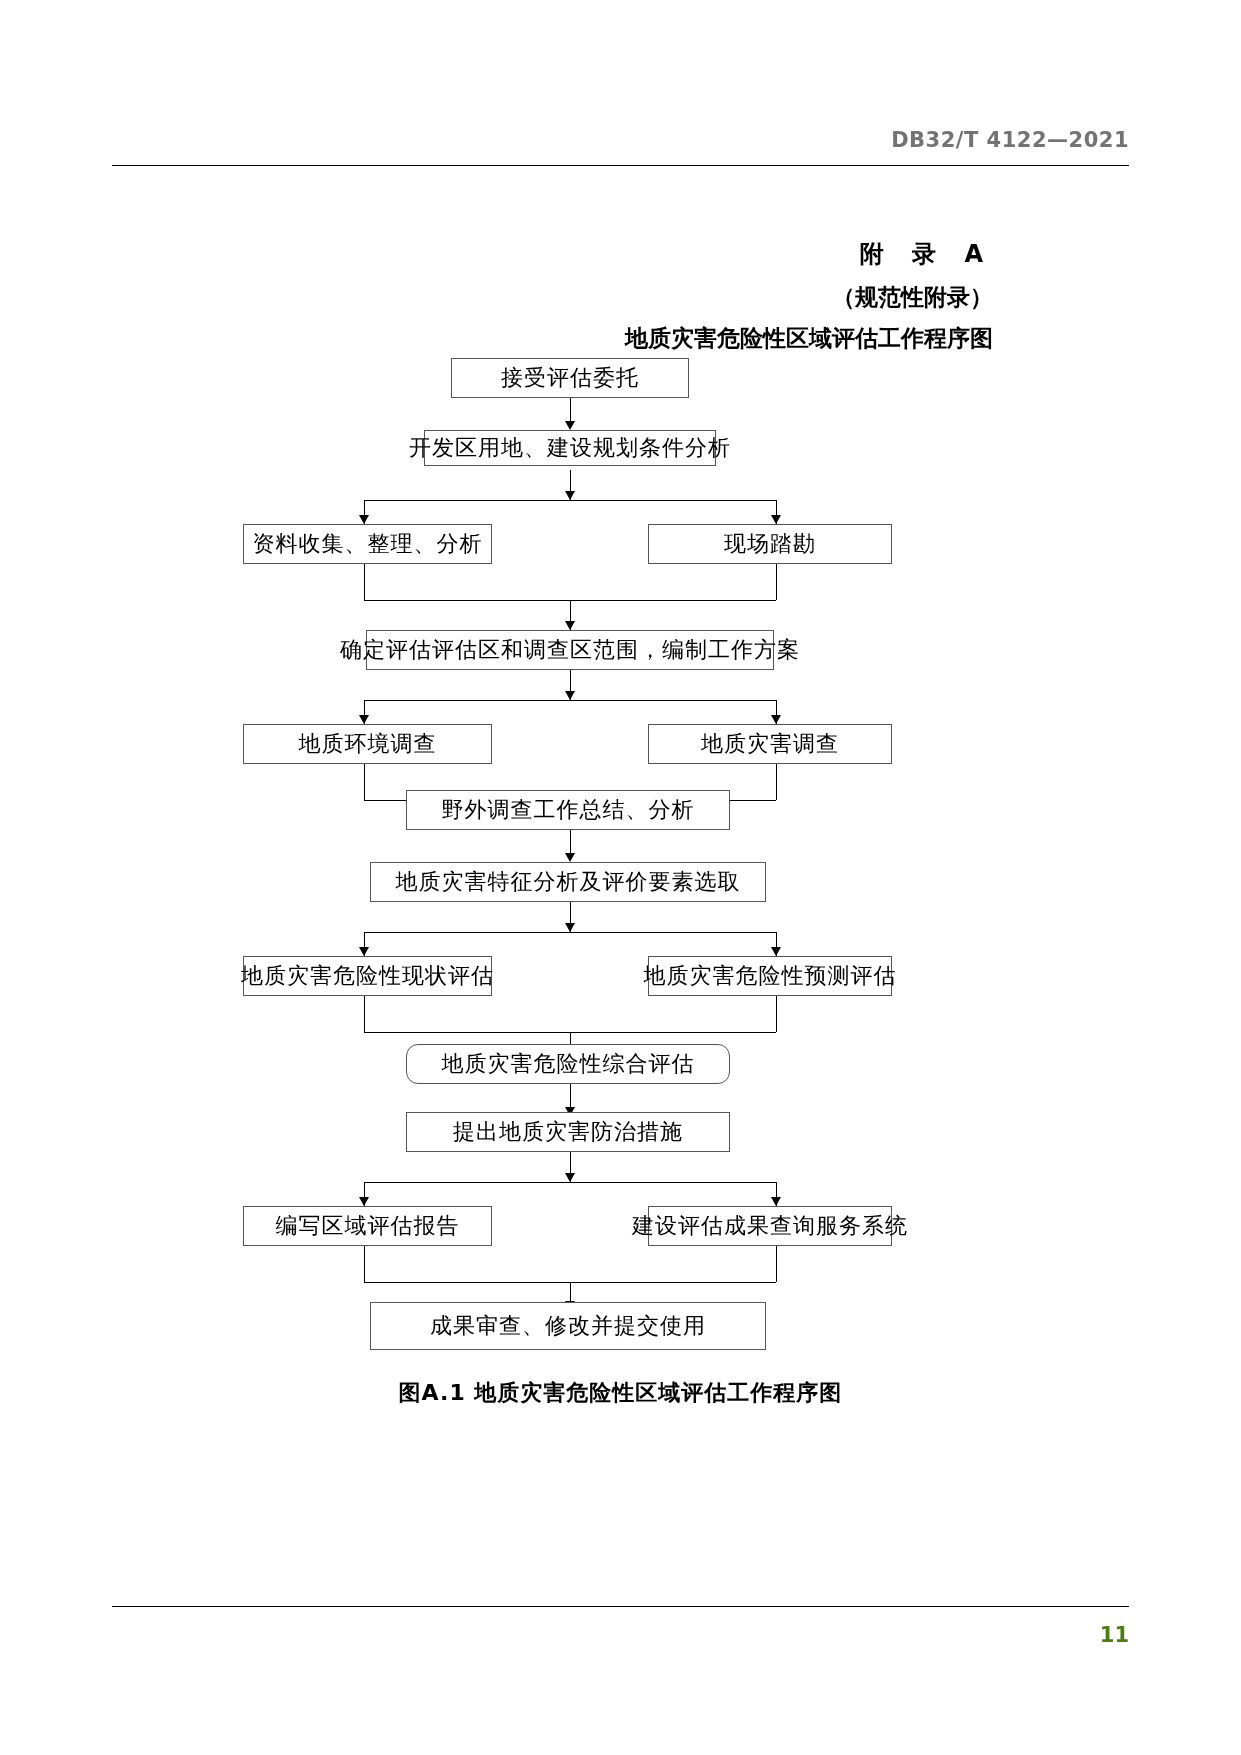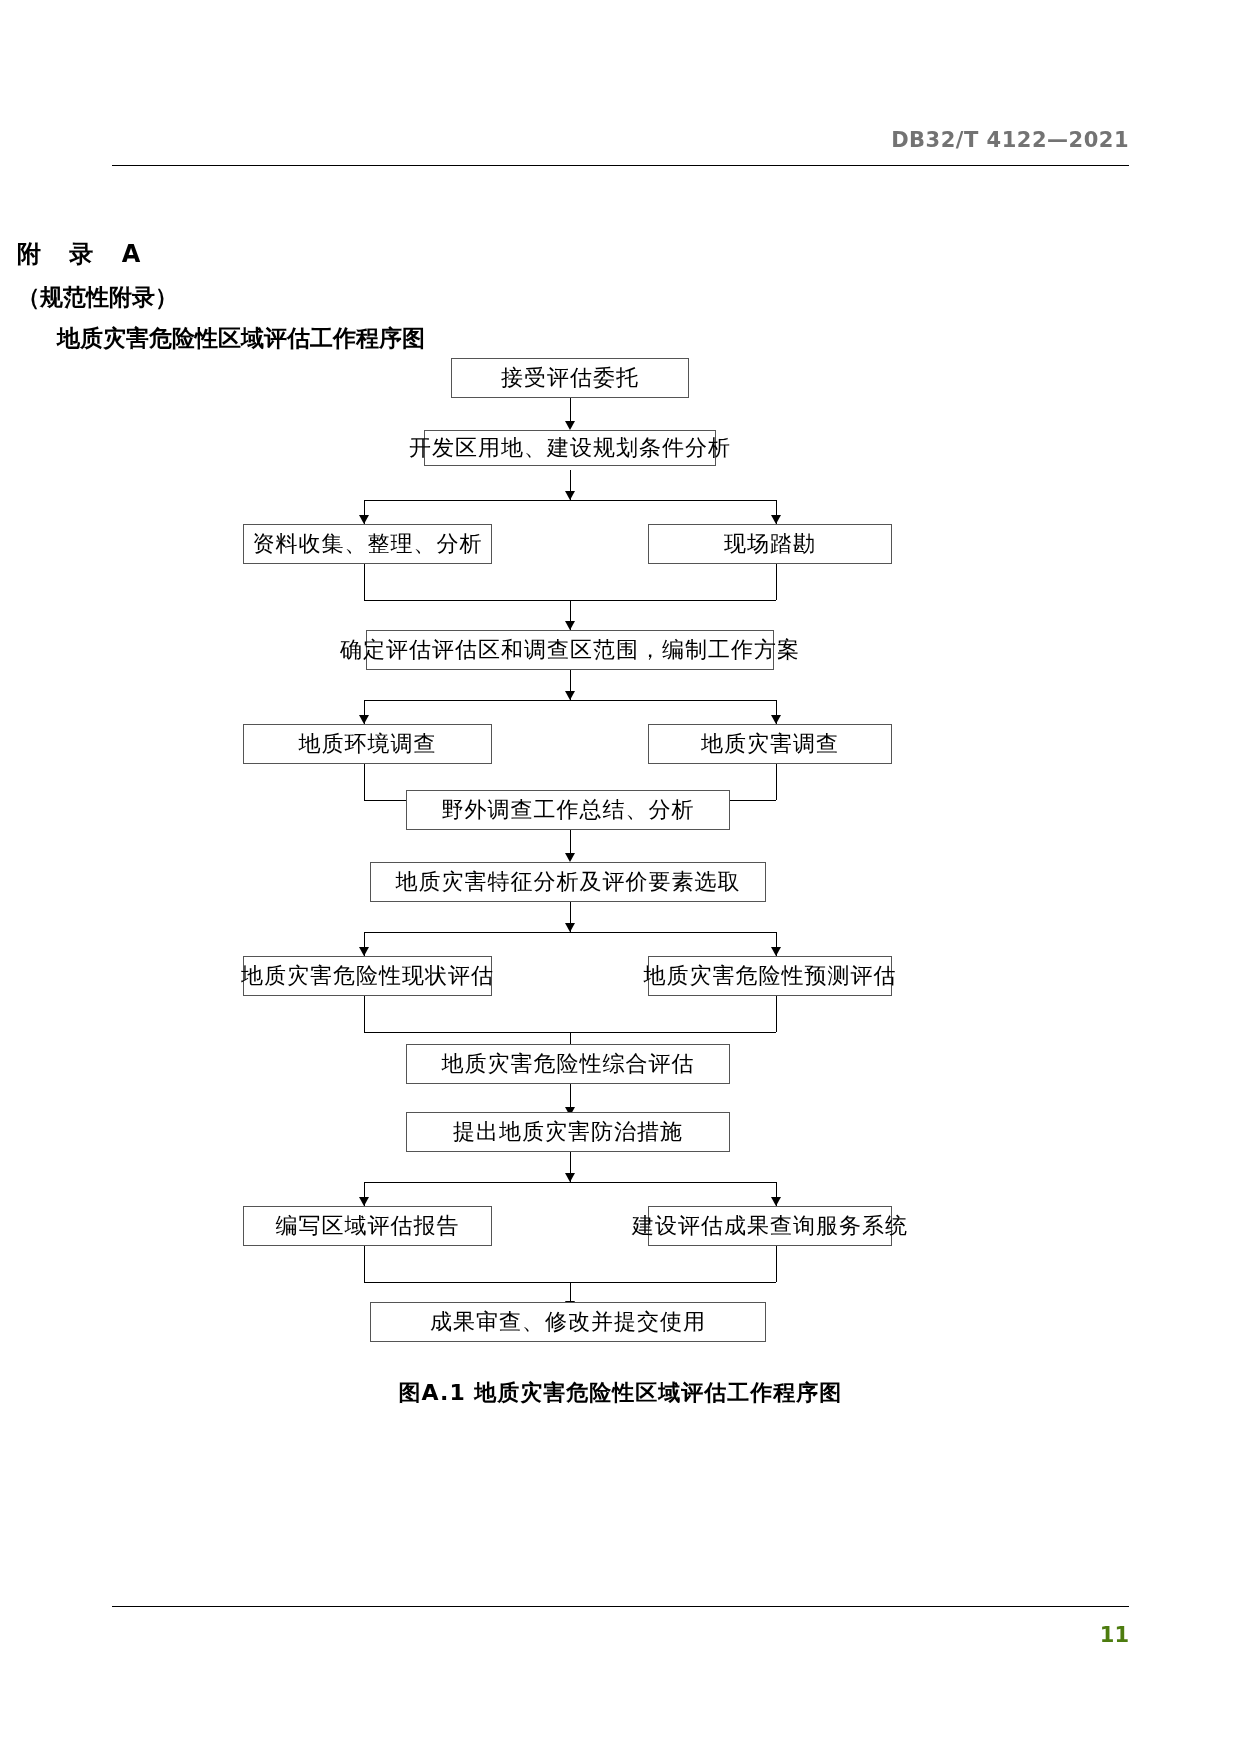--- a/index.html
+++ b/index.html
@@ -40,23 +40,23 @@
     top: 165px;
     left: 112px;
     right: 112px;
     border-top: 1.6px solid #000;
   }
 
   
   .titles {
     position: absolute;
     top: 238px;
-    left: 17px;
+    left: 8px;
     width: 985px;
-    text-align: left;
+    text-align: right;
   }
   .title-line1 {
     font-family: "DejaVu Sans", sans-serif;
     font-size: 24px;
     font-weight: 700;
     letter-spacing: 10px;
     margin-bottom: 12px;
   }
   .title-line2 {
     font-family: "DejaVu Sans", sans-serif;
@@ -223,21 +223,21 @@
     <div class="node" style="left:243px; top:604px; width:249px; height:40px;">地质灾害危险性现状评估</div>
 
     <div class="node" style="left:648px; top:604px; width:244px; height:40px;">地质灾害危险性预测评估</div>
 
     <div class="vline" style="left:364px; top:644px; height:36px;"></div>
     <div class="vline" style="left:776px; top:644px; height:36px;"></div>
     <div class="hline" style="left:364px; top:680px; width:412px;"></div>
     <div class="vline" style="left:570px; top:680px; height:28px;"></div>
     <div class="arrow-down" style="left:565px; top:699px;"></div>
 
-    <div class="node" style="left:406px; top:692px; width:324px; height:40px;">地质灾害危险性综合评估</div>
+    <div class="node" style="left:406px; top:692px; width:324px; height:40px;border-radius:12px;">地质灾害危险性综合评估</div>
 
     <div class="vline" style="left:570px; top:732px; height:26px;"></div>
     <div class="arrow-down" style="left:565px; top:755px;"></div>
 
     <div class="node" style="left:406px; top:760px; width:324px; height:40px;">提出地质灾害防治措施</div>
 
     <div class="vline" style="left:570px; top:800px; height:30px;"></div>
     <div class="arrow-down" style="left:565px; top:821px;"></div>
     <div class="hline" style="left:364px; top:830px; width:412px;"></div>
     <div class="vline" style="left:364px; top:830px; height:24px;"></div>
@@ -248,21 +248,21 @@
     <div class="node" style="left:243px; top:854px; width:249px; height:40px;">编写区域评估报告</div>
 
     <div class="node" style="left:648px; top:854px; width:244px; height:40px;">建设评估成果查询服务系统</div>
 
     <div class="vline" style="left:364px; top:894px; height:36px;"></div>
     <div class="vline" style="left:776px; top:894px; height:36px;"></div>
     <div class="hline" style="left:364px; top:930px; width:412px;"></div>
     <div class="vline" style="left:570px; top:930px; height:28px;"></div>
     <div class="arrow-down" style="left:565px; top:949px;"></div>
 
-    <div class="node" style="left:370px; top:950px; width:396px; height:40px;">成果审查、修改并提交使用</div>
+    <div class="node" style="left:370px; top:950px; width:396px; height:48px;">成果审查、修改并提交使用</div>
 
   </div>
 
   <div class="caption">图A.1  地质灾害危险性区域评估工作程序图</div>
 
   <div class="footer-rule"></div>
   <div class="page-number">11</div>
 
 </div>
 

